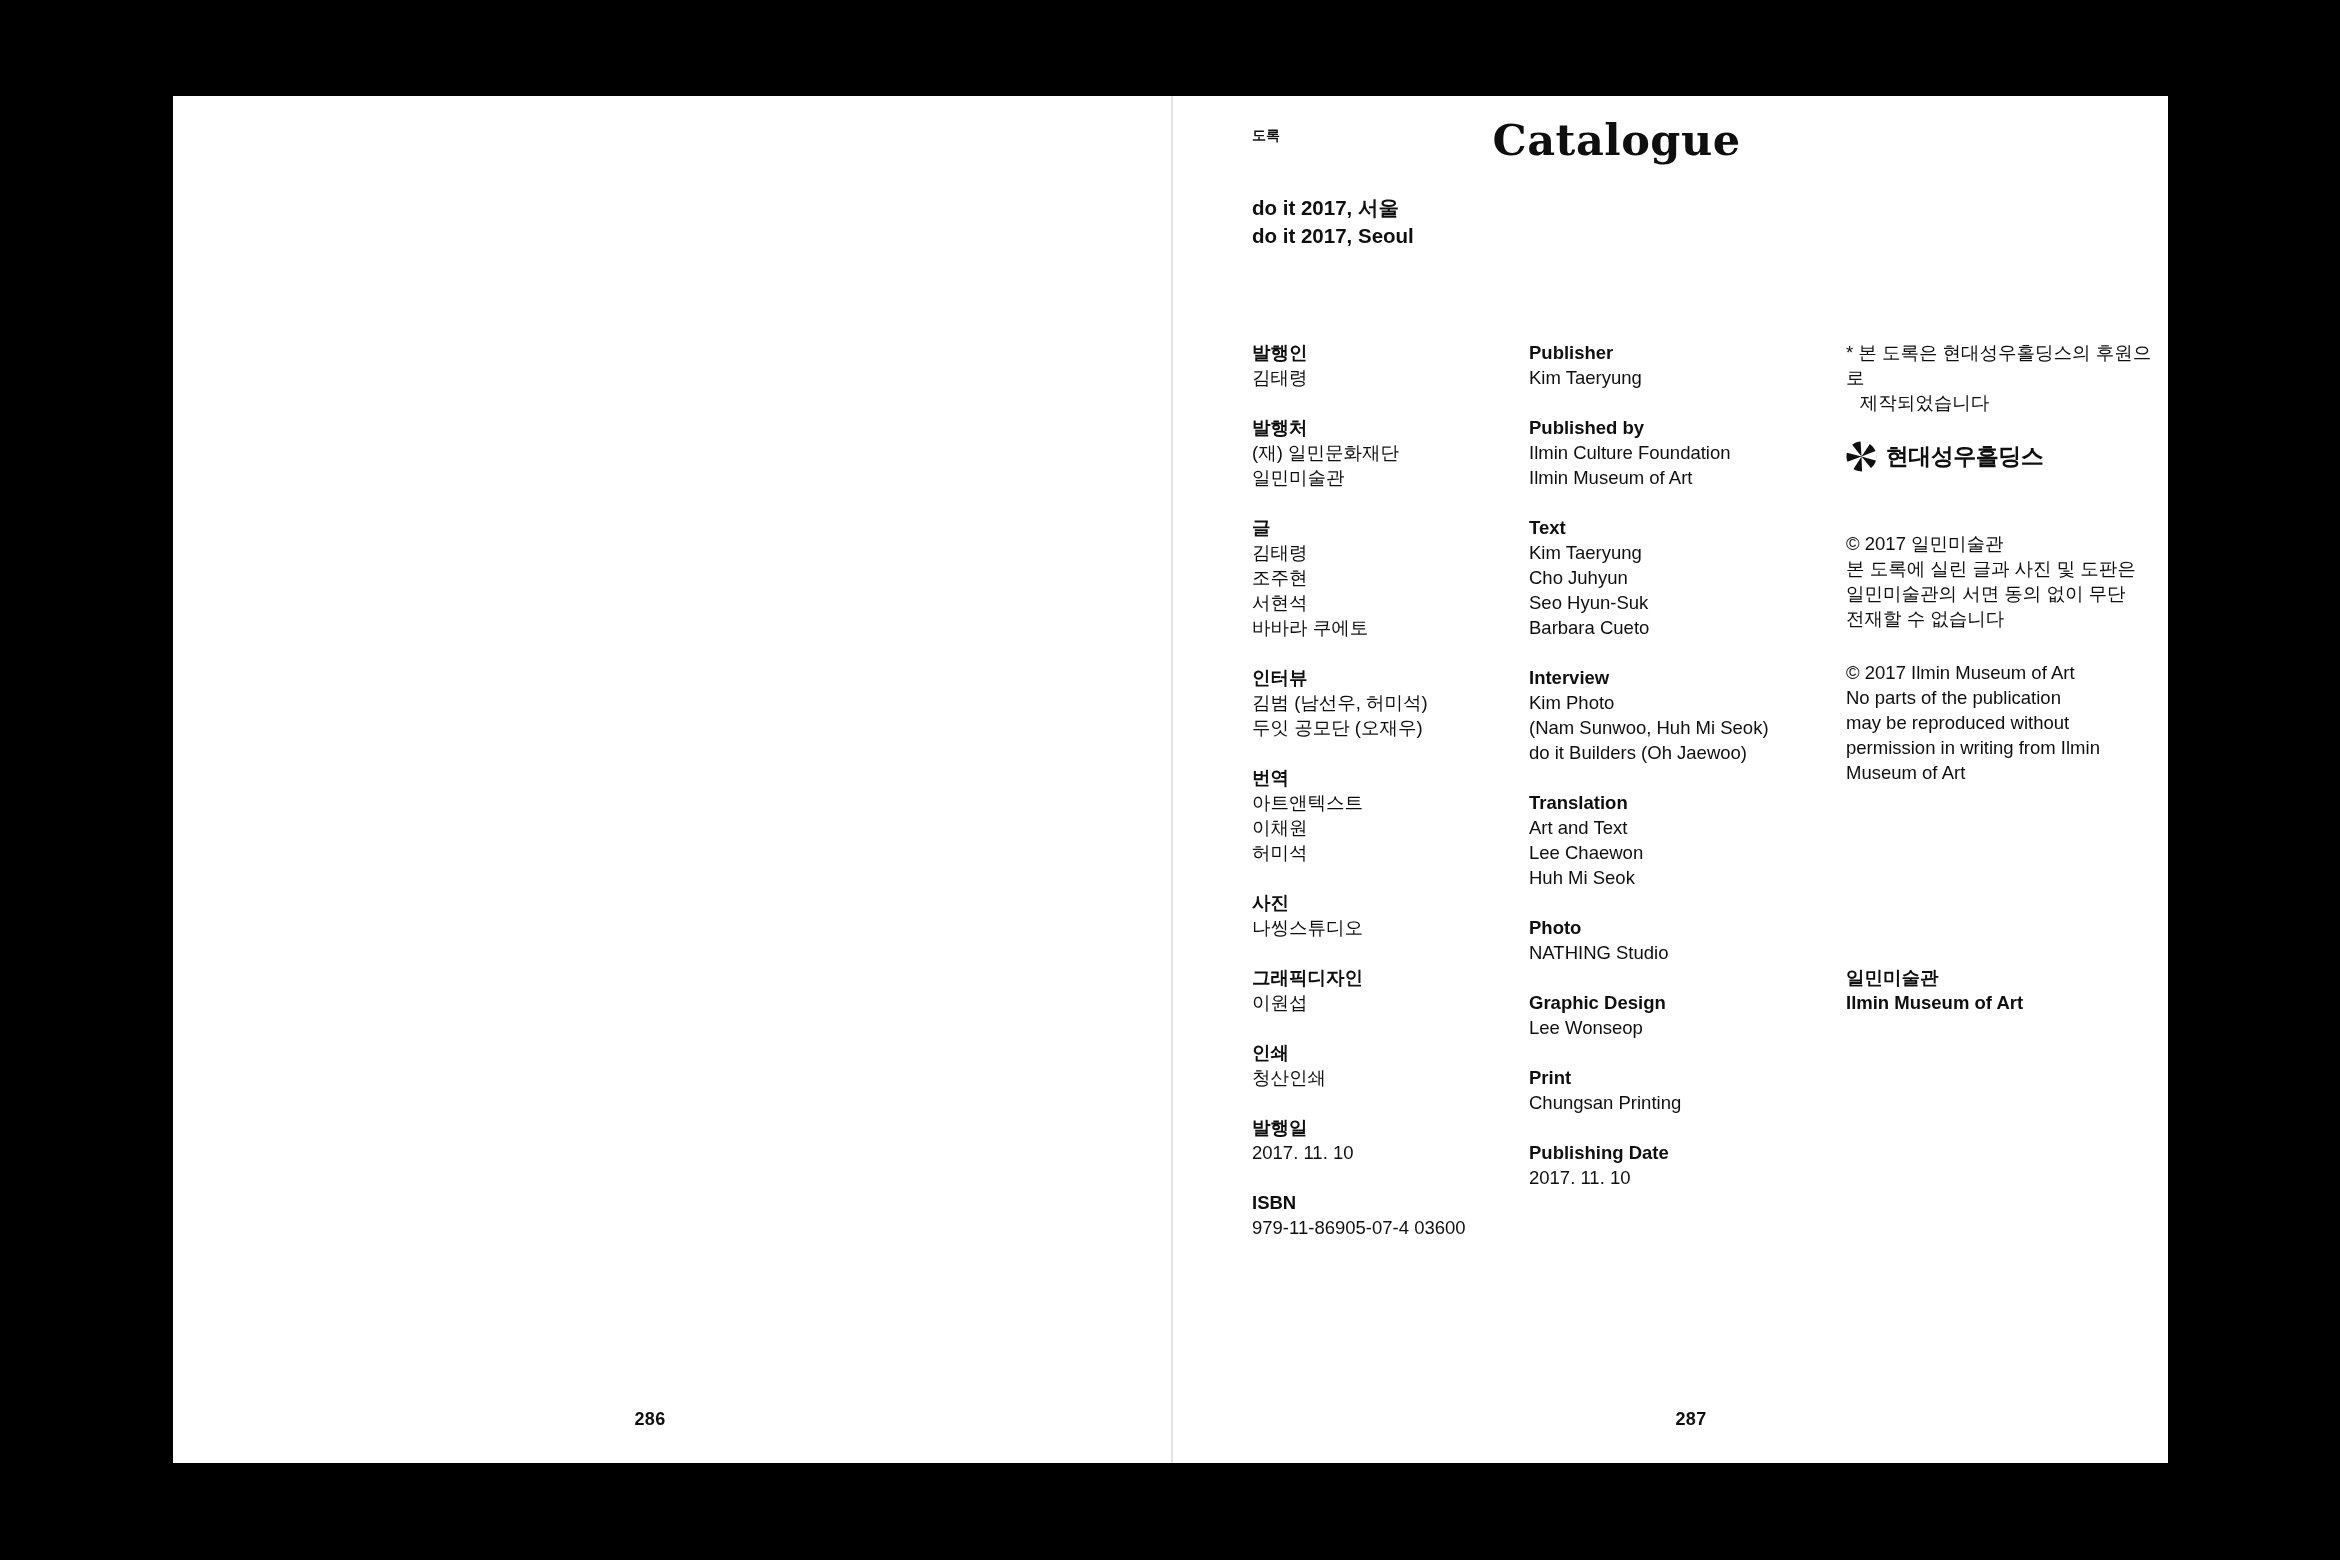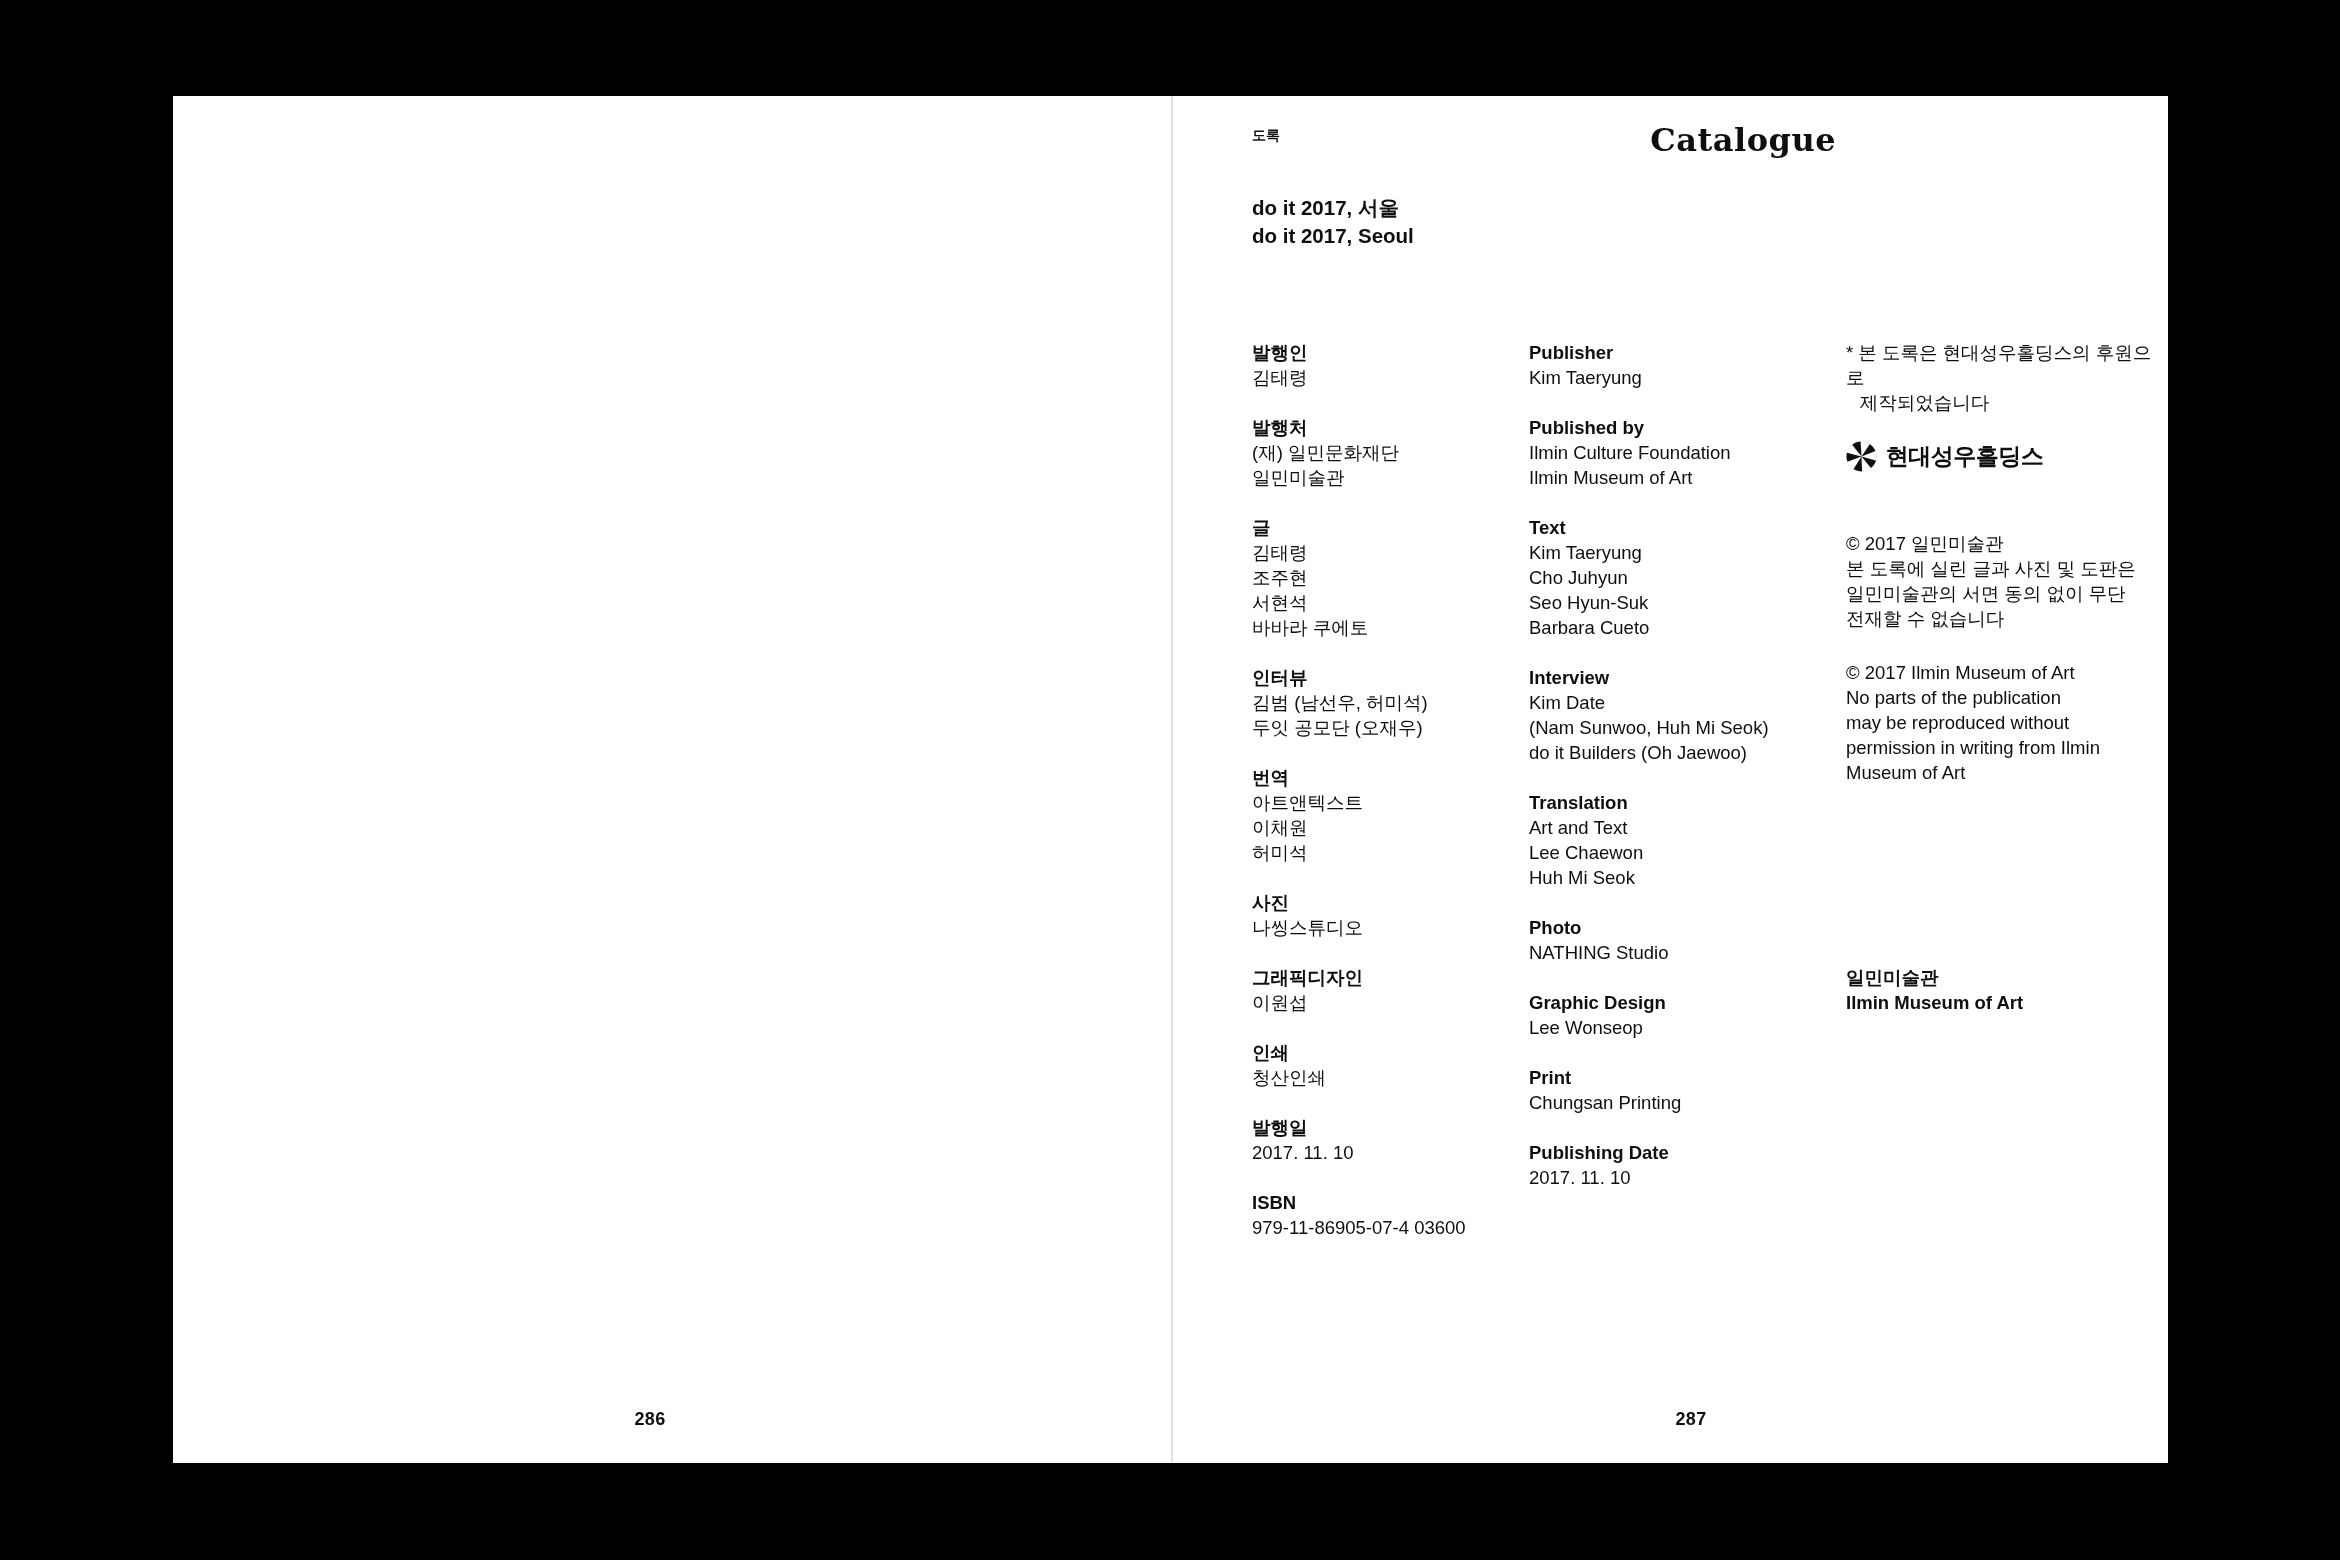--- a/index.html
+++ b/index.html
@@ -7,23 +7,23 @@
          font-family:"Liberation Sans","DejaVu Sans",sans-serif;color:#0f0f0f;}
   .spread{position:absolute;left:173px;top:96px;width:1995px;height:1367px;background:#fff;}
   .gutter{position:absolute;left:998px;top:0;width:2px;height:100%;background:#e3e3e3;}
 
   .pagenum{position:absolute;top:1313px;width:98px;text-align:center;
            font-size:18px;font-weight:700;letter-spacing:0.3px;}
   .pagenum-left{left:428px;}
   .pagenum-right{left:1469px;}
 
   .kicker{position:absolute;left:1079px;top:25px;font-size:14px;font-weight:700;line-height:29px;}
-  .title{position:absolute;left:1370px;top:27px;width:293px;text-align:right;
+  .title{position:absolute;left:1297px;top:27px;width:293px;text-align:center;
          font-family:"DejaVu Serif","Liberation Serif",serif;font-weight:700;
-         font-size:32px;line-height:35px;letter-spacing:0.5px;}
+         font-size:43px;line-height:35px;letter-spacing:0.5px;}
   .subtitle{position:absolute;left:1079px;top:98px;font-size:20.5px;font-weight:700;line-height:28px;}
   .subtitle p{margin:0;}
 
   .col{position:absolute;top:244px;font-size:18.5px;line-height:25px;}
   .col-kr{left:1079px;width:275px;}
   .col-en{left:1356px;width:265px;}
   .col-notes{left:1673px;width:308px;}
   .col p{margin:0;}
   .credit{margin:0 0 25px 0;}
   .credit .label{font-weight:700;}
@@ -121,21 +121,21 @@
         </section>
         <section class="credit">
           <p class="label">Text</p>
           <p>Kim Taeryung</p>
           <p>Cho Juhyun</p>
           <p>Seo Hyun-Suk</p>
           <p>Barbara Cueto</p>
         </section>
         <section class="credit">
           <p class="label">Interview</p>
-          <p>Kim Date</p>
+          <p>Kim Photo</p>
           <p>(Nam Sunwoo, Huh Mi Seok)</p>
           <p>do it Builders (Oh Jaewoo)</p>
         </section>
         <section class="credit">
           <p class="label">Translation</p>
           <p>Art and Text</p>
           <p>Lee Chaewon</p>
           <p>Huh Mi Seok</p>
         </section>
         <section class="credit">

